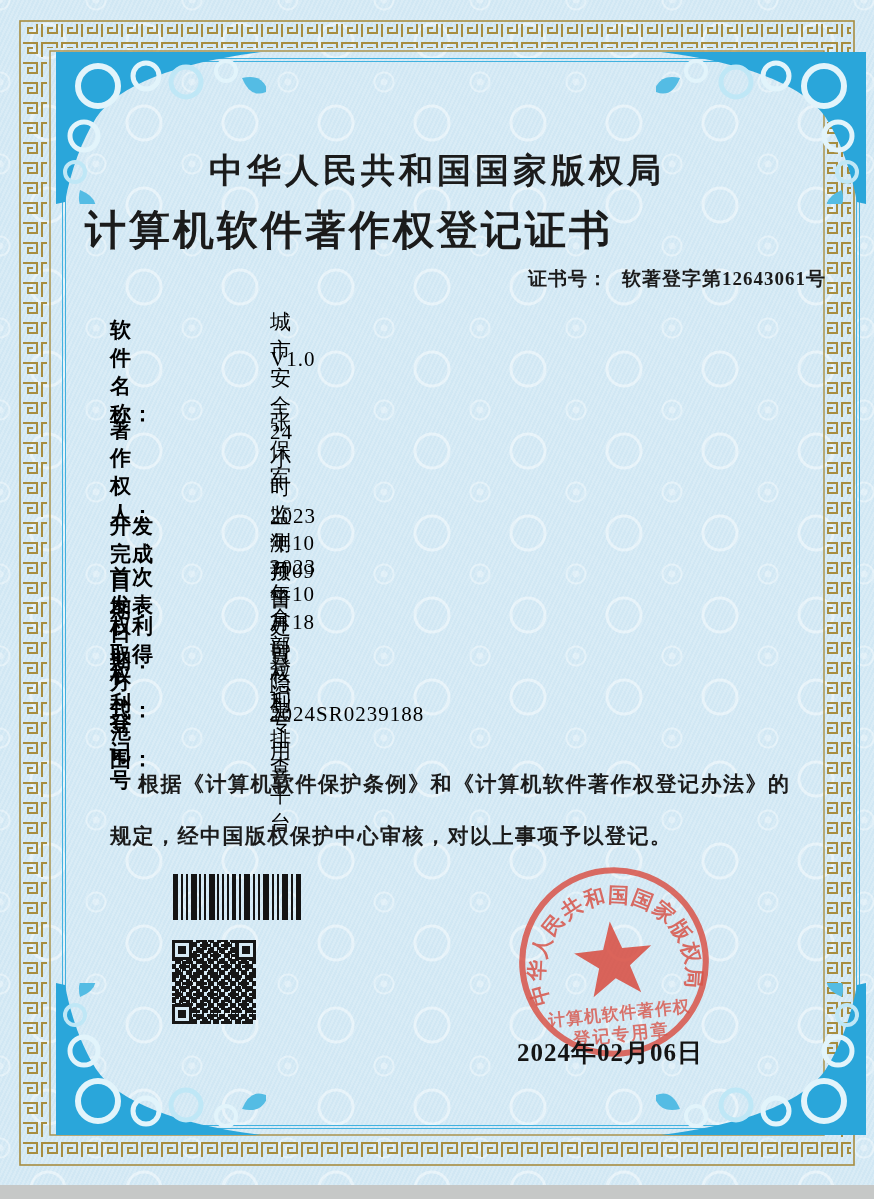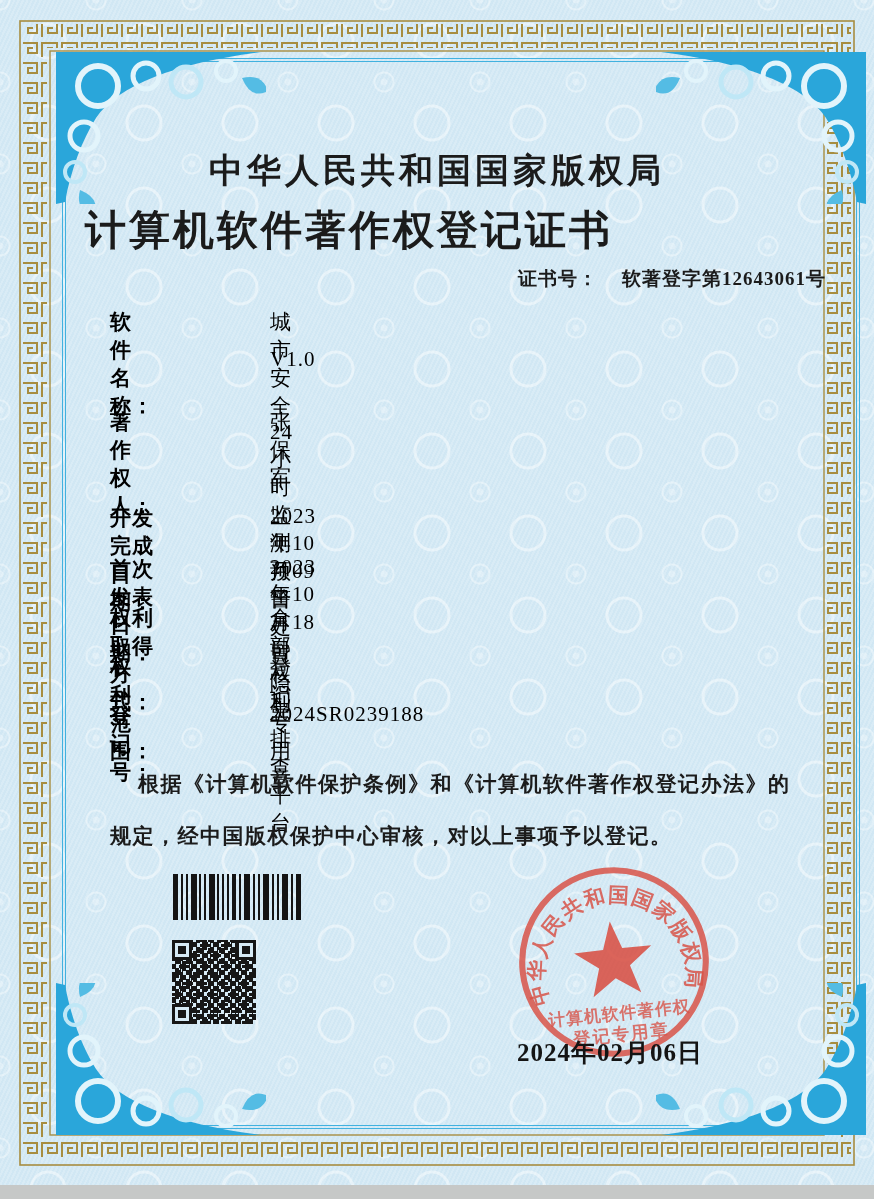--- a/index.html
+++ b/index.html
@@ -34,23 +34,23 @@
   .corner{position:absolute;width:210px;height:152px;pointer-events:none;}
   .corner.tl{left:56px;top:52px;}
   .corner.tr{right:56px;top:52px;transform:scaleX(-1);}
   .corner.bl{left:56px;bottom:50px;transform:scaleY(-1);}
   .corner.br{right:56px;bottom:50px;transform:scale(-1,-1);}
   
   .t{position:absolute;color:#1b1b1b;white-space:nowrap;}
   .issuer{left:0;width:874px;top:148px;text-align:center;font-size:34px;font-weight:900;letter-spacing:4px;}
   .cert-title{left:0;width:698px;top:203px;text-align:center;font-size:41px;font-weight:900;letter-spacing:3px;}
   .certno{top:266px;right:96px;font-size:19px;font-weight:700;letter-spacing:1px;}
-  .certno .lbl{margin-right:24px;}
+  .certno .lbl{margin-right:14px;}
   .row{position:absolute;left:110px;font-size:21px;font-weight:700;height:30px;}
-  .row .lbl{position:absolute;left:0;top:0;letter-spacing:1px;}
+  .row .lbl{position:absolute;left:0;top:8px;letter-spacing:1px;}
   .row .val{position:absolute;left:160px;top:0;letter-spacing:1px;font-weight:400;}
   .row .val2{position:absolute;left:160px;top:39px;letter-spacing:1px;font-weight:400;}
   .r-name{top:308px;}
   .r-owner{top:408px;}
   .r-dev{top:504px;}
   .r-pub{top:555px;}
   .r-method{top:604px;}
   .r-scope{top:653px;}
   .r-reg{top:702px;}
   .statement{

